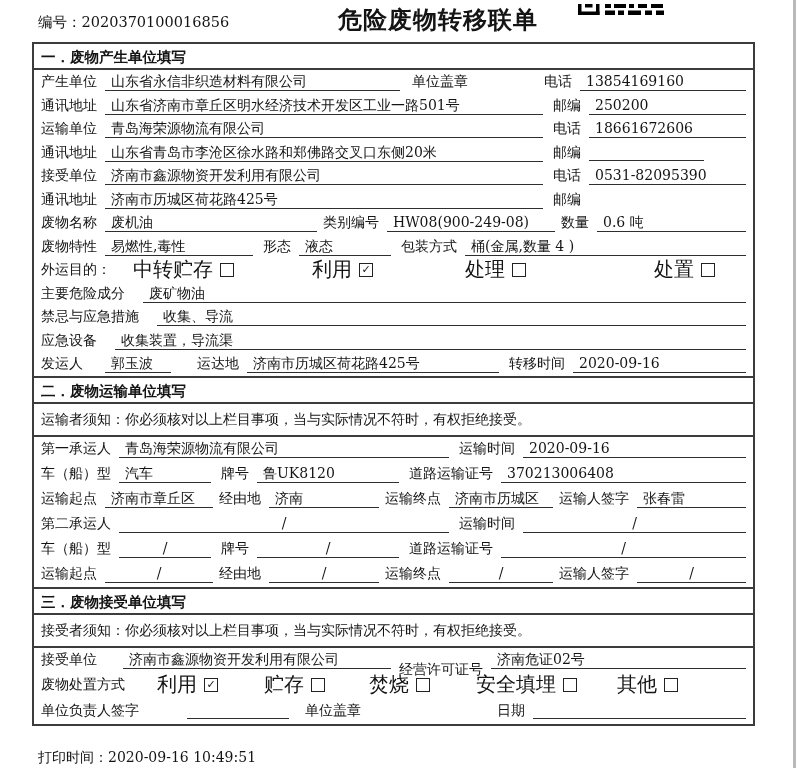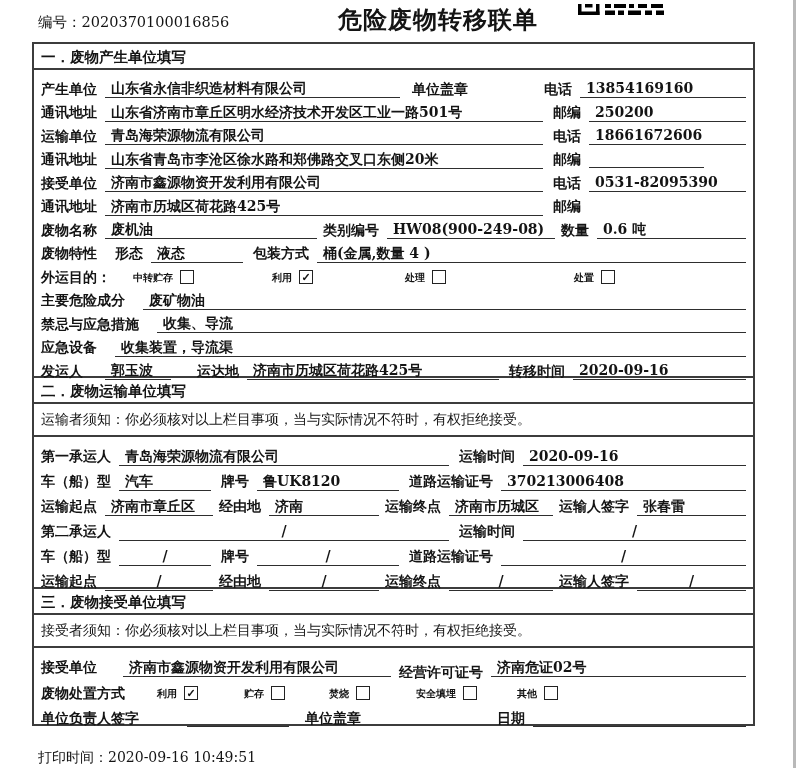--- a/index.html
+++ b/index.html
@@ -15,36 +15,36 @@
   .doc-title  { position:absolute; left:338px; top:4px; font-size:24px; font-weight:bold; letter-spacing:1px; white-space:nowrap; }
   .qr { position:absolute; left:578px; top:0; width:90px; height:11px; }
 
   
   .form { position:absolute; left:32px; top:42px; width:723px; border:2px solid #3c3c3c; box-sizing:border-box; background:#fff; }
   .section { box-sizing:border-box; }
   .section:not(:first-child) { border-top:2px solid #3c3c3c; }
   .sec-header { font-weight:bold; font-size:14.5px; padding:4px 6px 3px 7px; border-bottom:2px solid #3c3c3c; line-height:17px; }
   .notice { font-size:14px; padding:7px 6px 8px 7px; border-bottom:2px solid #3c3c3c; line-height:16px; }
 
-  .row { display:flex; align-items:center; padding:17px 7px 2px 7px; box-sizing:border-box;font-weight:bold; }
+  .row { display:flex; align-items:flex-start; padding:3px 7px 2px 7px; box-sizing:border-box; }
   .section.s0 .row { height:23.5px; }
   .section.s1 .row { height:25px; }
   .section.s2 .row { height:25.5px; }
 
   .lbl { white-space:nowrap; font-size:14px; margin-right:8px; line-height:17px; flex:0 0 auto; }
   .val {
     display:inline-block; box-sizing:border-box; flex:0 0 auto;
     border-bottom:1.4px solid #2e2e2e; font-size:14px; line-height:17px;
     white-space:nowrap; padding:0 2px 0 6px; min-height:17px;
   }
   .val.grow { flex:1 1 auto; min-width:0; }
   .val.center { text-align:center; padding-left:2px; }
 
   .cbg { display:flex; align-items:center; flex:0 0 auto; }
-  .cbl { font-size:10px; margin-right:7px; white-space:nowrap; line-height:17px; }
+  .cbl { font-size:20px; margin-right:7px; white-space:nowrap; line-height:17px; }
   .cb  { width:12px; height:12px; border:1.5px solid #222; box-sizing:content-box;
          display:inline-flex; align-items:center; justify-content:center;
          font-size:11px; line-height:1; background:#fff; }
 
   .print-time { position:absolute; left:38px; top:749px; font-size:14px; white-space:nowrap; }
 </style>
 </head>
 <body>
 
 <div class="page">
@@ -118,20 +118,21 @@
         <div class="row">
           <span class="lbl">废物名称</span>
           <span class="val" style="width: 212px;">废机油</span>
           <span class="lbl" style="margin-left: 6px;">类别编号</span>
           <span class="val" style="width: 168px;">HW08(900-249-08)</span>
           <span class="lbl" style="margin-left: 6px;">数量</span>
           <span class="val grow">0.6 吨</span>
         </div>
         <div class="row">
           <span class="lbl">废物特性</span>
+          <span class="val" style="width: 148px;">易燃性,毒性</span>
           <span class="lbl" style="margin-left: 10px;">形态</span>
           <span class="val" style="width: 92px;">液态</span>
           <span class="lbl" style="margin-left: 10px;">包装方式</span>
           <span class="val grow">桶(金属,数量 4 )</span>
         </div>
         <div class="row">
           <span class="lbl">外运目的：</span>
           <span class="cbg" style="margin-left: 14px;">
             <span class="cbl">中转贮存</span>
             <span class="cb"></span>

